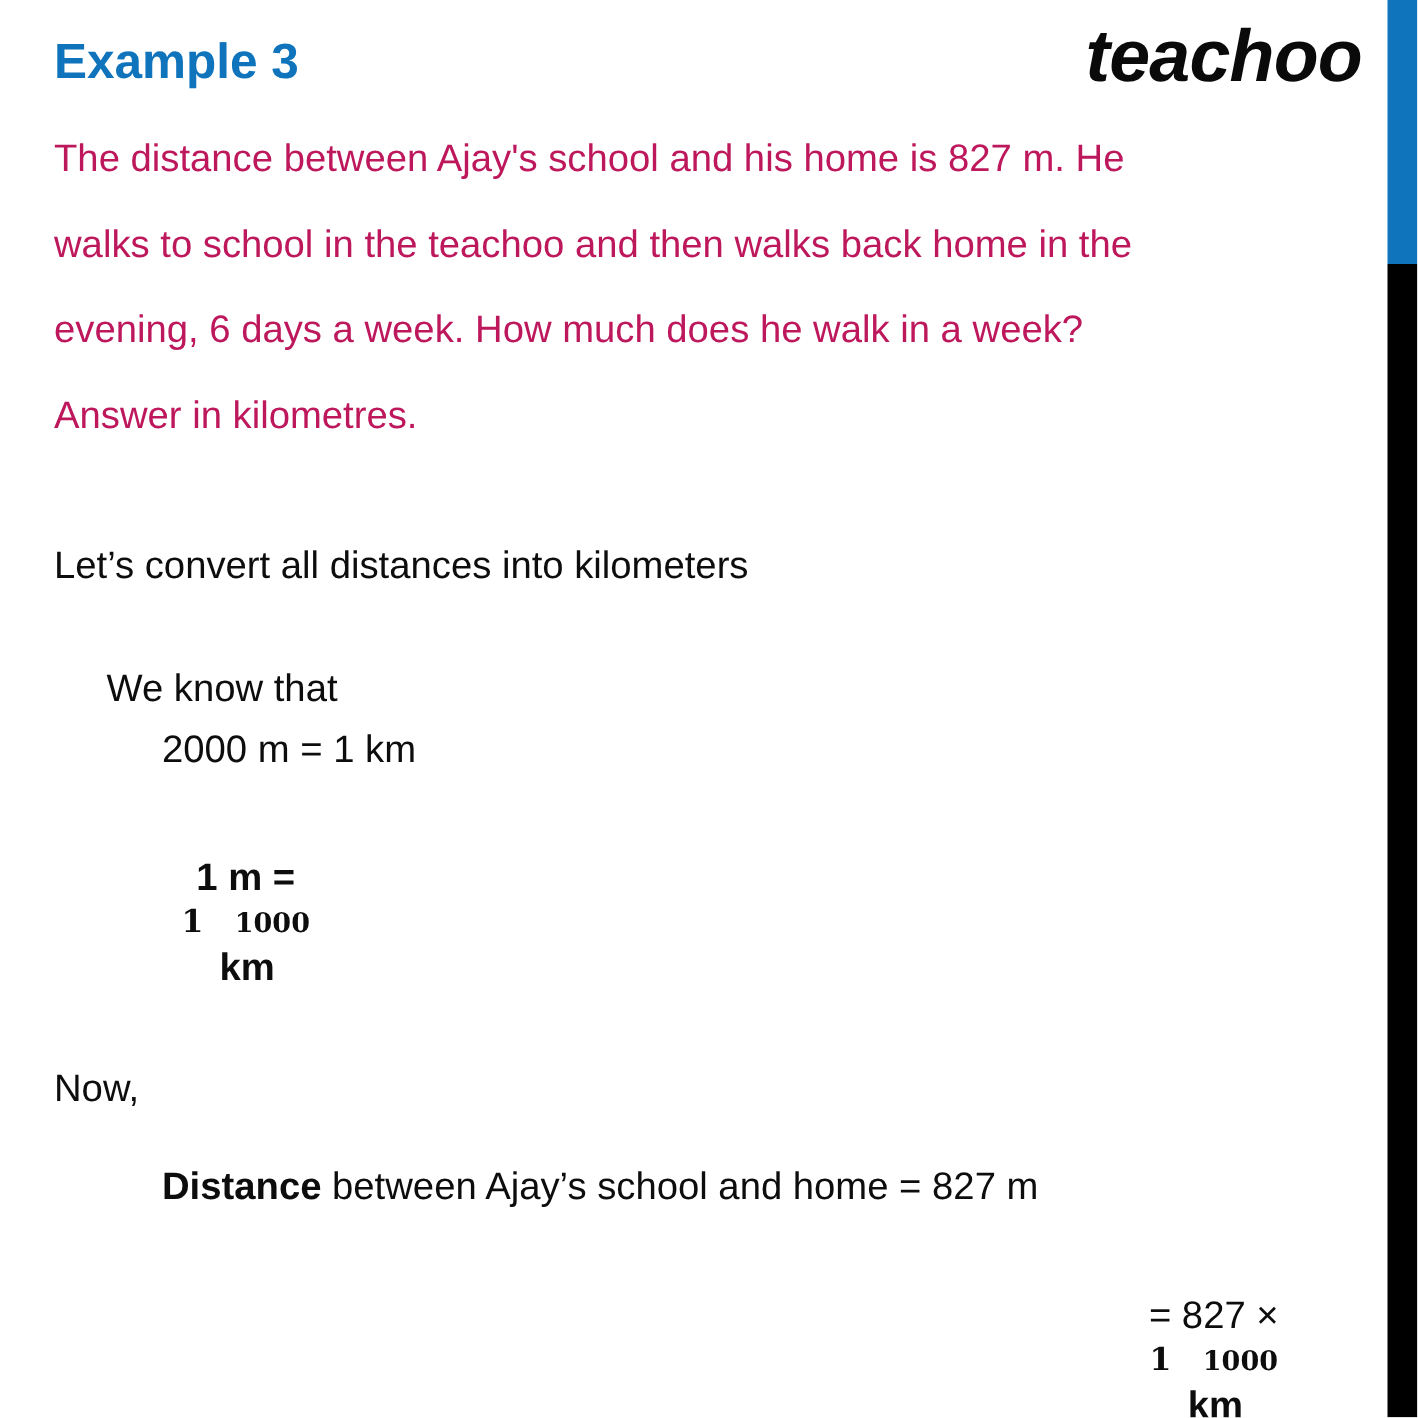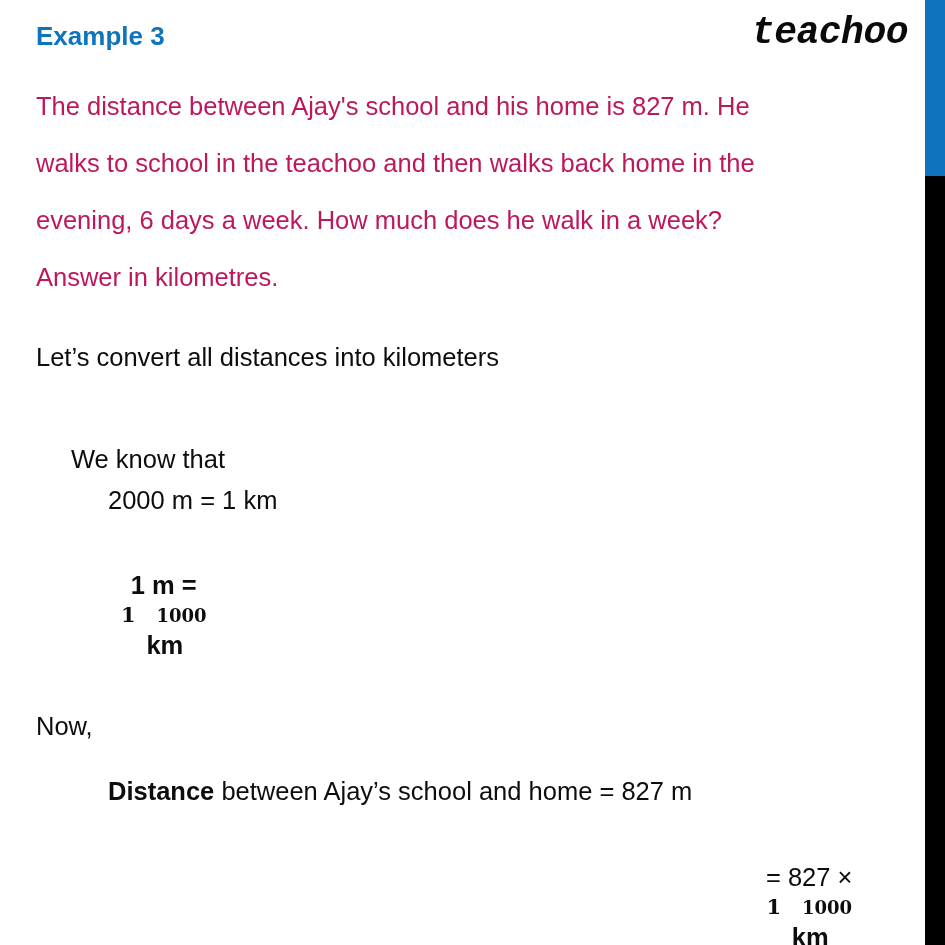--- a/index.html
+++ b/index.html
@@ -34,36 +34,36 @@
   .edge-bar-bottom {
     top: 176px;
     bottom: 0;
   }
 
   
   .logo {
     position: absolute;
     top: 14px;
     right: 37px;
-    font-family: Liberation Mono, monospace;
+    font-family: Liberation Sans, sans-serif;
     font-weight: 700;
     font-style: italic;
-    font-size: 38px;
+    font-size: 49px;
     line-height: 1;
     letter-spacing: -0.5px;
     color: #0a0a0a;
     white-space: nowrap;
   }
 
   
   .heading {
     position: absolute;
     left: 36px;
     top: 22px;
-    font-size: 26px;
+    font-size: 33px;
     font-weight: 700;
     line-height: 1.15;
     white-space: nowrap;
   }
 
   
   .question {
     position: absolute;
     left: 36px;
     top: 78px;
@@ -153,21 +153,21 @@
 
   <div class="question" style="color: #be185d;">
     <div class="qline">The distance between Ajay's school and his home is 827 m. He</div>
     <div class="qline">walks to school in the teachoo and then walks back home in the</div>
     <div class="qline">evening, 6 days a week. How much does he walk in a week?</div>
     <div class="qline">Answer in kilometres.</div>
   </div>
 
   <div class="solution">
 
-    <div class="sline flush" style="top:340px;">Let’s convert all distances into kilometers</div>
+    <div class="sline flush" style="top:360px;">Let’s convert all distances into kilometers</div>
 
     <div class="sline flush" style="top:442px;margin-left:35px;">We know that</div>
 
     <div class="sline indent" style="top:483px;">2000 m = 1 km</div>
 
     <div class="sline indent bold" style="top:568px;">
       <span class="eq">
         <span>1 m =</span>
         <span class="frac">
           <span class="num">1</span>

